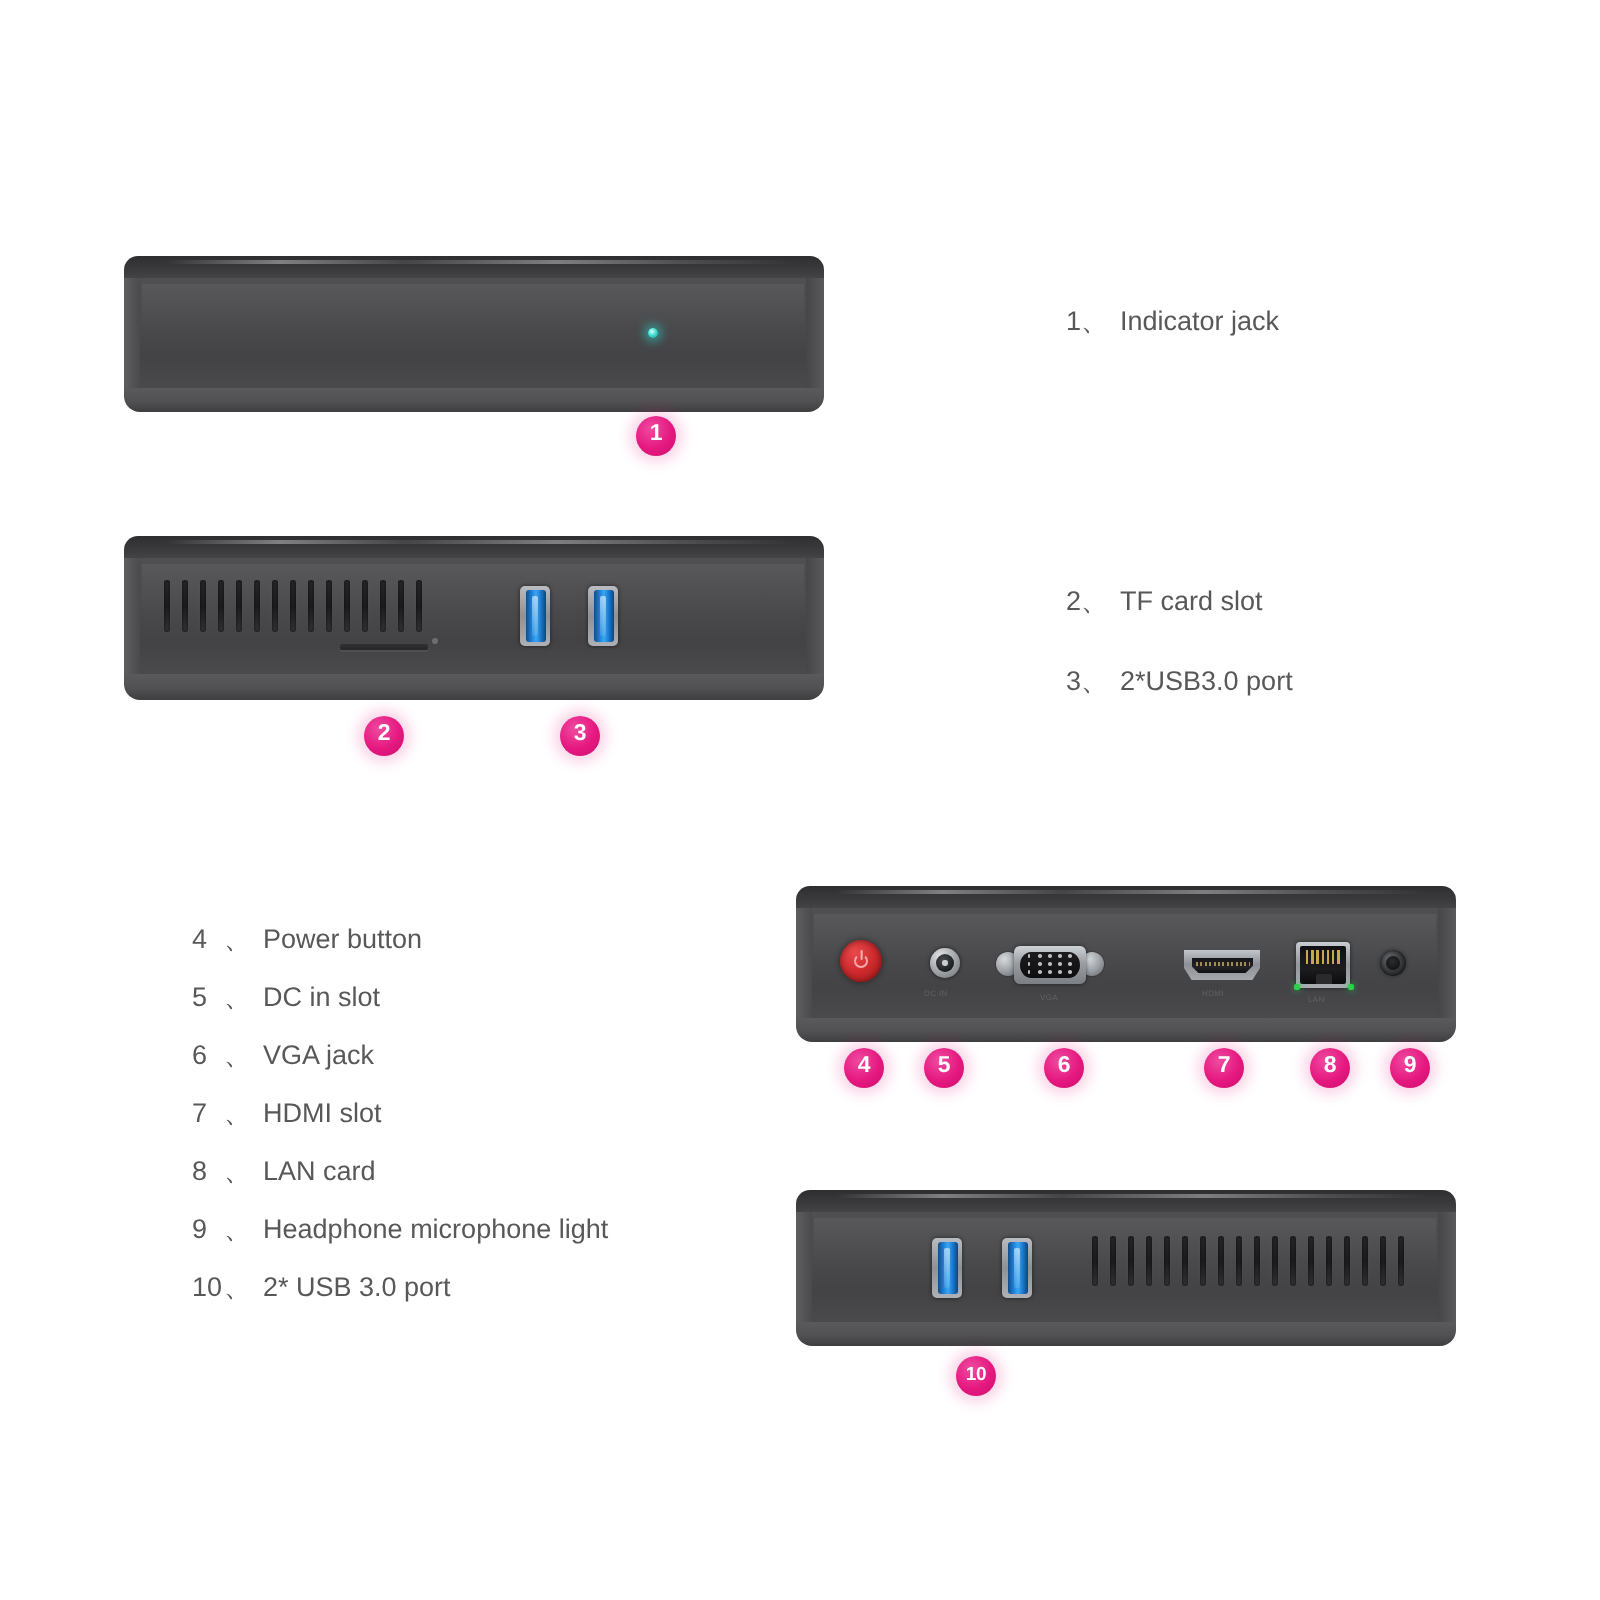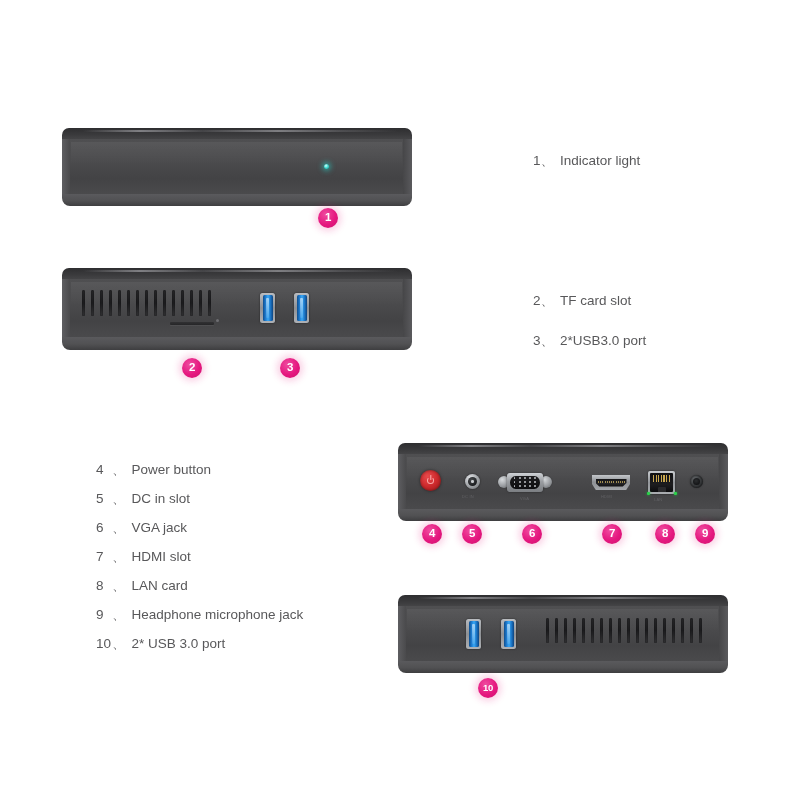--- a/index.html
+++ b/index.html
@@ -412,21 +412,21 @@
       </div>
     </div>
     <div class="dev-base" style="top:66px; height:12px;"></div>
   </div>
   <div class="badge wide" style="left:478px; top:678px;">10</div>
 
   <div class="callout-list" id="list-right">
     <div class="callout-row r0">
       <span class="callout-num">1</span>
       <span class="callout-sep">、</span>
-      <span class="callout-txt">Indicator light</span>
+      <span class="callout-txt">Indicator jack</span>
     </div>
     <div class="callout-row r1">
       <span class="callout-num">2</span>
       <span class="callout-sep">、</span>
       <span class="callout-txt">TF card slot</span>
     </div>
     <div class="callout-row r2">
       <span class="callout-num">3</span>
       <span class="callout-sep">、</span>
       <span class="callout-txt">2*USB3.0 port</span>
@@ -455,21 +455,21 @@
       <span class="callout-txt">HDMI slot</span>
     </div>
     <div class="callout-row">
       <span class="callout-num">8</span>
       <span class="callout-sep">、</span>
       <span class="callout-txt">LAN card</span>
     </div>
     <div class="callout-row">
       <span class="callout-num">9</span>
       <span class="callout-sep">、</span>
-      <span class="callout-txt">Headphone microphone jack</span>
+      <span class="callout-txt">Headphone microphone light</span>
     </div>
     <div class="callout-row">
       <span class="callout-num">10</span>
       <span class="callout-sep">、</span>
       <span class="callout-txt">2* USB 3.0 port</span>
     </div>
   </div>
 
 </div>
 

